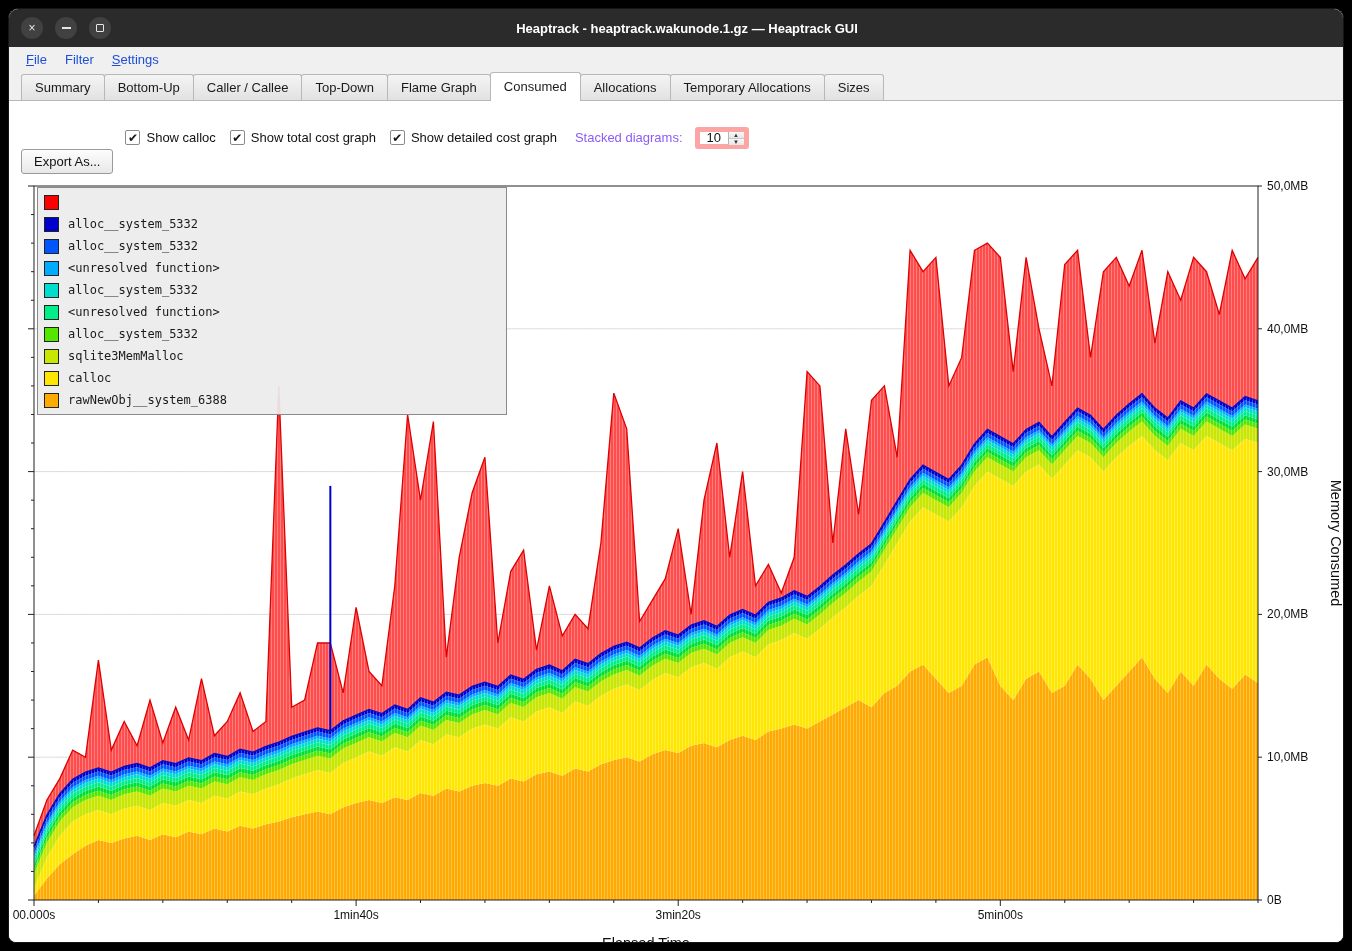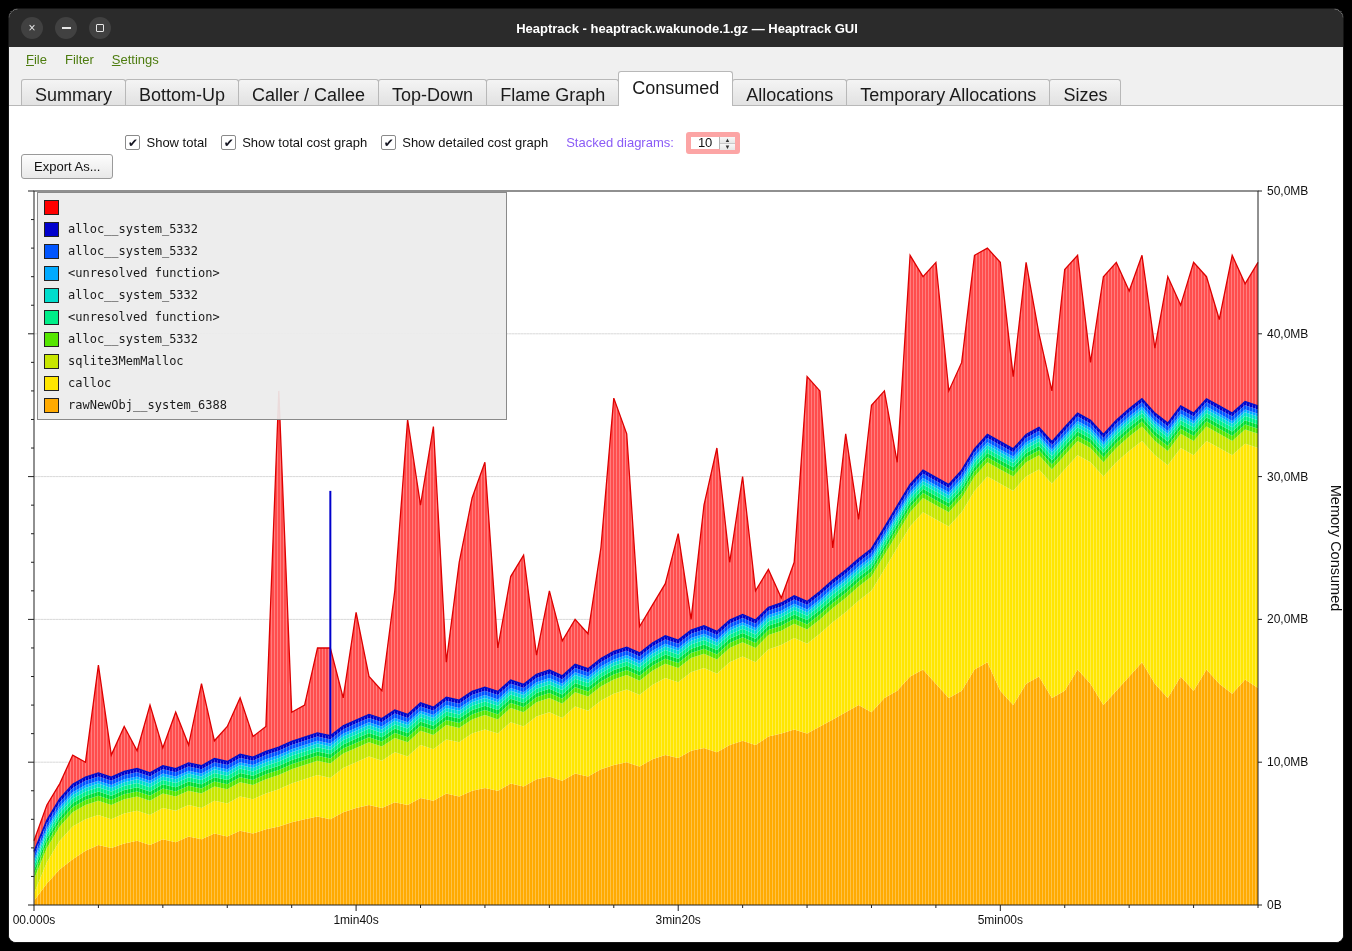--- a/index.html
+++ b/index.html
@@ -11,26 +11,26 @@
   .titlebar { flex:0 0 38px; background:#2b2b2b; position:relative; display:flex; align-items:center; }
   .win-controls { display:flex; gap:12px; margin-left:12px; z-index:2; }
   .win-btn { width:22px; height:22px; border-radius:50%; background:#414141; display:flex;
              align-items:center; justify-content:center; color:#e6e6e6; font-size:12px; cursor:pointer; }
   .glyph-min { width:9px; height:2px; background:#e6e6e6; display:block; }
   .glyph-max { width:8px; height:8px; border:1.5px solid #e6e6e6; border-radius:1px; display:block; }
   .title-text { position:absolute; left:0; right:0; text-align:center; color:#fff; font-weight:bold; font-size:13px;margin-left:22px; }
 
   
   .menubar { flex:0 0 24px; background:#f0f0f0; display:flex; align-items:center; padding-left:8px; }
-  .menu-item { padding:3px 9px; font-size:13px; color:#4d7c0f; cursor:default; }
+  .menu-item { padding:3px 9px; font-size:13px; color:#1d4ed8; cursor:default; }
 
   
   .tabbar { flex:0 0 30px; background:#f0f0f0; display:flex; align-items:flex-end; padding-left:12px; position:relative; }
   .tabbar::after { content:""; position:absolute; left:0; right:0; bottom:0; height:1px; background:#b8b8b8; z-index:1; }
-  .tab { font-size:18px; color:#1a1a1a; padding:5px 13px 0; border:1px solid #b8b8b8; border-bottom:none;
+  .tab { font-size:13px; color:#1a1a1a; padding:5px 13px 6px; border:1px solid #b8b8b8; border-bottom:none;
          background:linear-gradient(#f4f4f4,#e1e1e1); margin-right:-1px; border-radius:3px 3px 0 0;
          position:relative; z-index:0; cursor:pointer; white-space:nowrap; }
   .tab.active { background:#fff; z-index:2; padding-top:6px; padding-bottom:7px; }
 
   
   .toolbar { flex:0 0 34px; background:#fff; display:flex; align-items:center; gap:12px; padding:0 12px; }
   .export-btn { font-size:13px; padding:4px 12px; border:1px solid #9a9a9a; border-radius:3px;
                 background:linear-gradient(#fdfdfd,#e8e8e8); color:#111; font-family:inherit; cursor:pointer;margin-top:48px; }
   .cbx { display:inline-flex; align-items:center; gap:6px; font-size:13px; color:#111; cursor:default; }
   .cbx-box { width:15px; height:15px; border:1px solid #8a8a8a; border-radius:2px; background:#fff;
@@ -90,21 +90,21 @@
       <div class="tab">Allocations</div>
       <div class="tab">Temporary Allocations</div>
       <div class="tab">Sizes</div>
     </div>
 
   <div class="toolbar">
     <button class="export-btn">Export As...</button>
     <span style="display:inline-flex;gap:14px;">
         <label class="cbx">
           <span class="cbx-box">✔</span>
-          <span>Show total</span>
+          <span>Show calloc</span>
         </label>
         <label class="cbx">
           <span class="cbx-box">✔</span>
           <span>Show total cost graph</span>
         </label>
         <label class="cbx">
           <span class="cbx-box">✔</span>
           <span>Show detailed cost graph</span>
         </label>
       </span>

